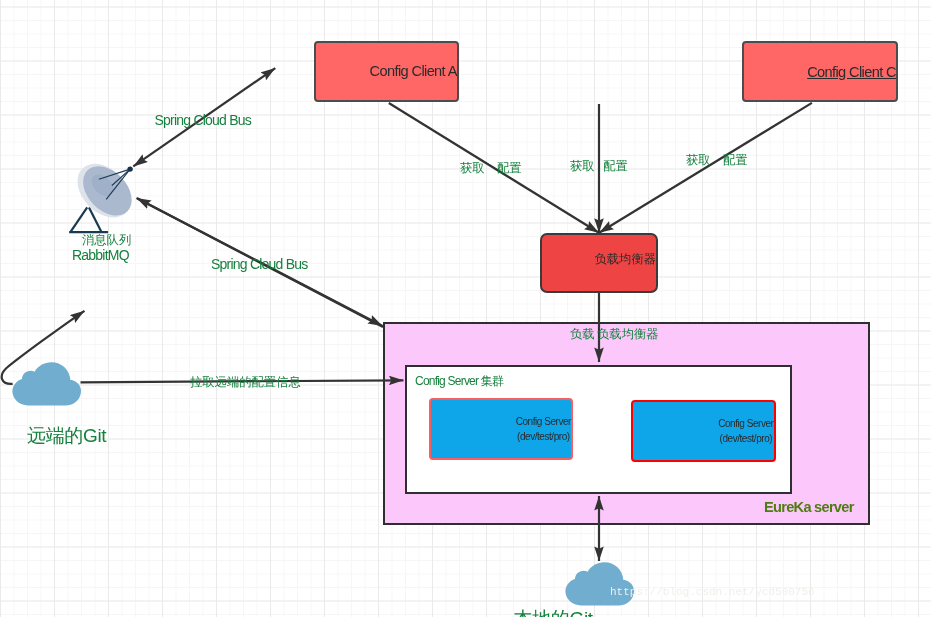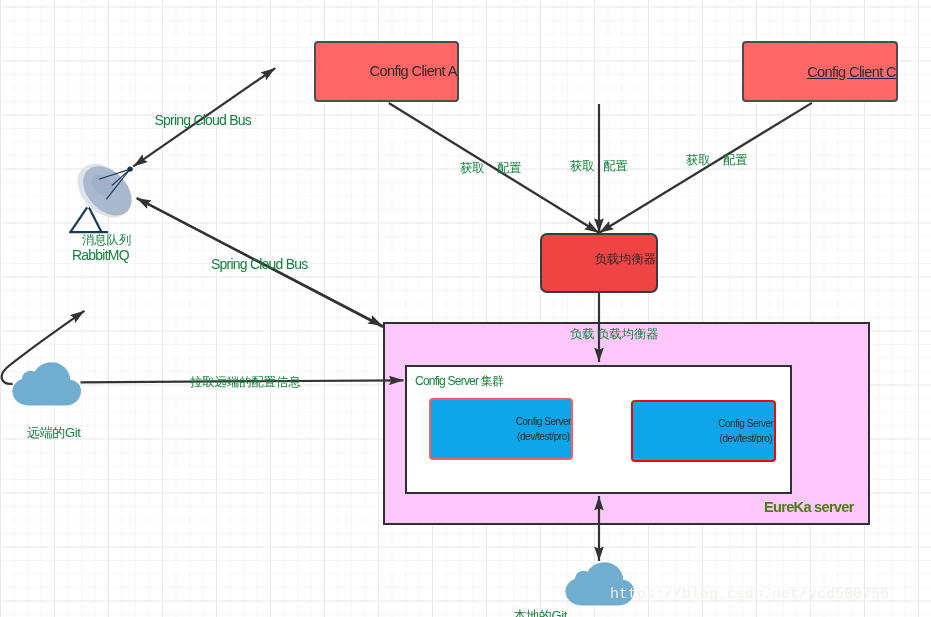--- a/index.html
+++ b/index.html
@@ -20,27 +20,27 @@
   .client{background:#ff6666;border:2.3px solid #4c4c4c;border-radius:4px;
           color:#2b2b2b;font-size:14.6px;letter-spacing:-0.62px;}
   .lb{background:#ef4444;border:2.4px solid #3b3b3b;border-radius:7px;
       color:#2b2b2b;font-size:12.3px;align-items:flex-start;padding-top:16px;}
   .eureka{background:#fcc8fc;border:2.6px solid #2f2f2f;z-index:1;}
   .cluster{background:#fff;border:2.4px solid #2f2f2f;z-index:4;}
   .cfgsrv{z-index:5;background:#0ea5e9;border:2.6px solid #fb5e5e;border-radius:4px;
           font-size:10px;letter-spacing:-0.45px;line-height:15.2px;color:#2b2b2b;}
   .lbl{position:absolute;z-index:6;color:#15803d;font-size:14px;white-space:nowrap;letter-spacing:-0.78px;line-height:1.18;}
   .cjk{font-size:12.3px;letter-spacing:0px;}
-  .mix{font-size:13px;letter-spacing:-0.35px;}
+  .mix{font-size:19px;letter-spacing:-0.35px;}
   .icon-wrap{position:absolute;z-index:4;}
   .eureka-title{font-weight:bold;font-size:14.6px;letter-spacing:-0.72px;color:#4d7c0f;}
   .cluster-title{font-size:12px;}
   .mq-label{line-height:1.15;}
   #watermark{position:absolute;z-index:7;left:610px;top:586px;font-family:"Liberation Mono",monospace;
-     font-size:15px;color:#efefea;white-space:nowrap;line-height:1.15;}
+     font-size:11px;color:#efefea;white-space:nowrap;line-height:1.15;}
 
 </style>
 </head>
 <body>
 
 <div id="canvas">
   <div id="grid"></div>
   <svg id="lines" viewBox="0 0 931 617">
     <defs>
       <marker id="ah" markerWidth="15" markerHeight="9.6" refX="14.6" refY="4.8" orient="auto-start-reverse" markerUnits="userSpaceOnUse">

